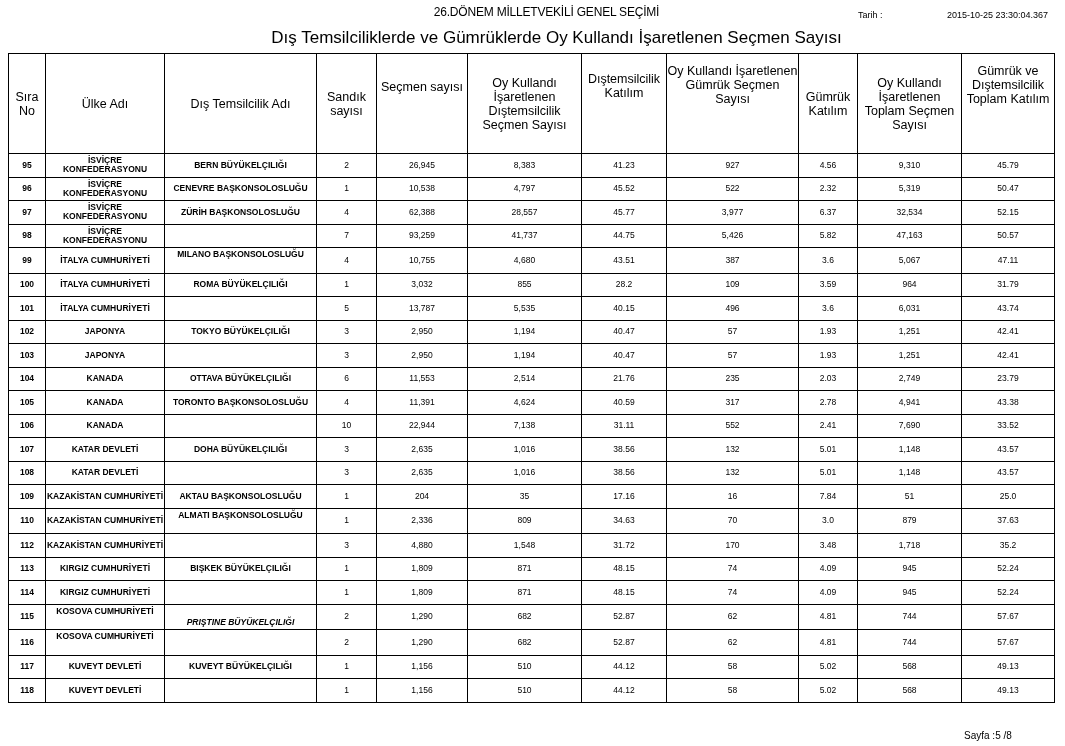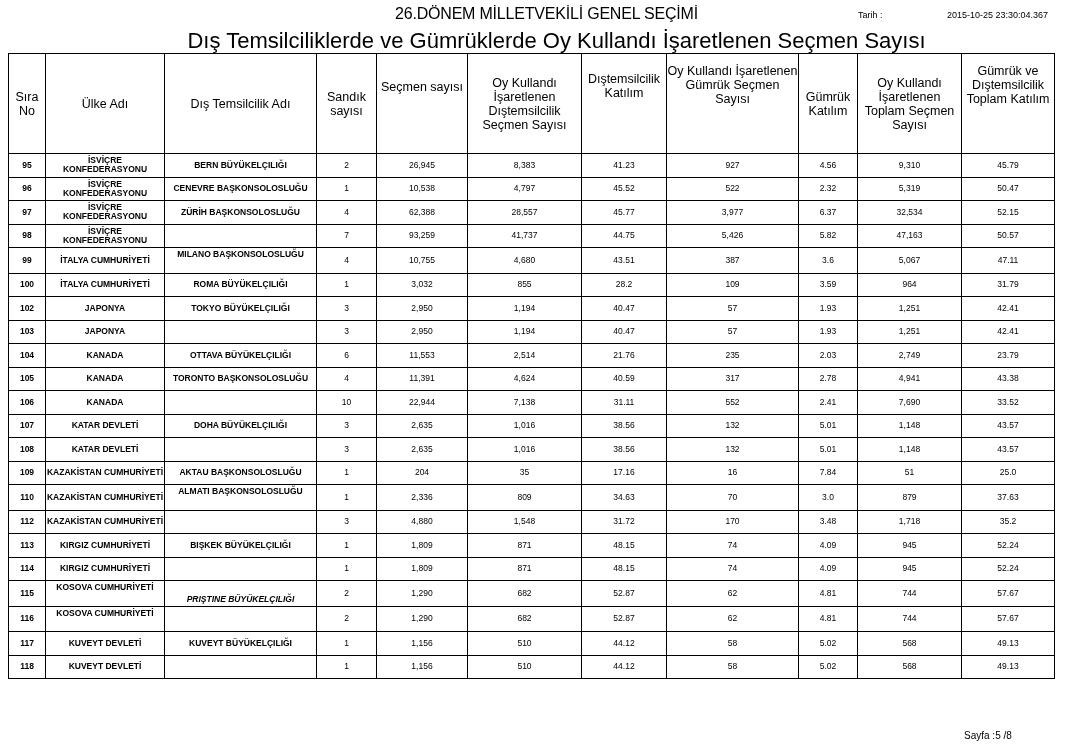--- a/index.html
+++ b/index.html
@@ -2,26 +2,26 @@
 <html><head>
   <meta charset="utf-8">
   <style>
     html, body { margin: 0; padding: 0; background: #ffffff; }
     body {
       width: 1065px; height: 746px; position: relative; overflow: hidden;
       font-family: "Liberation Sans", sans-serif; color: #000;
     }
     .title1 {
       position: absolute; left: 0; top: 5px; width: 1065px; text-align: center;
-      font-size: 16px; letter-spacing: -0.2px;
+      font-size: 12px; letter-spacing: -0.2px;
     }
     .title1 span { position: relative; left: 14px; }
     .title2 {
       position: absolute; left: 0; top: 28px; width: 1065px; text-align: center;
-      font-size: 22px;
+      font-size: 17px;
     }
     .title2 span { position: relative; left: 24px; }
     .date-label { position: absolute; left: 858px; top: 10px; font-size: 9px; }
     .date-value { position: absolute; left: 947px; top: 10px; font-size: 9px; }
     table.report {
       position: absolute; left: 8px; top: 53px;
       border-collapse: collapse; table-layout: fixed; width: 1046px;
     }
     table.report th, table.report td { border: 1.5px solid #000; padding: 0; }
     table.report th {
@@ -149,20 +149,33 @@
         <td>1</td>
         <td>3,032</td>
         <td class="num-r">855</td>
         <td>28.2</td>
         <td>109</td>
         <td>3.59</td>
         <td>964</td>
         <td>31.79</td>
       </tr>
       <tr>
+        <td class="no">101</td>
+        <td class="txt ulke single">İTALYA CUMHURİYETİ</td>
+        <td class="txt"></td>
+        <td>5</td>
+        <td>13,787</td>
+        <td class="num-r">5,535</td>
+        <td>40.15</td>
+        <td>496</td>
+        <td>3.6</td>
+        <td>6,031</td>
+        <td>43.74</td>
+      </tr>
+      <tr>
         <td class="no">102</td>
         <td class="txt ulke single">JAPONYA</td>
         <td class="txt">TOKYO BÜYÜKELÇILIĞI</td>
         <td>3</td>
         <td>2,950</td>
         <td class="num-r">1,194</td>
         <td>40.47</td>
         <td>57</td>
         <td>1.93</td>
         <td>1,251</td>

